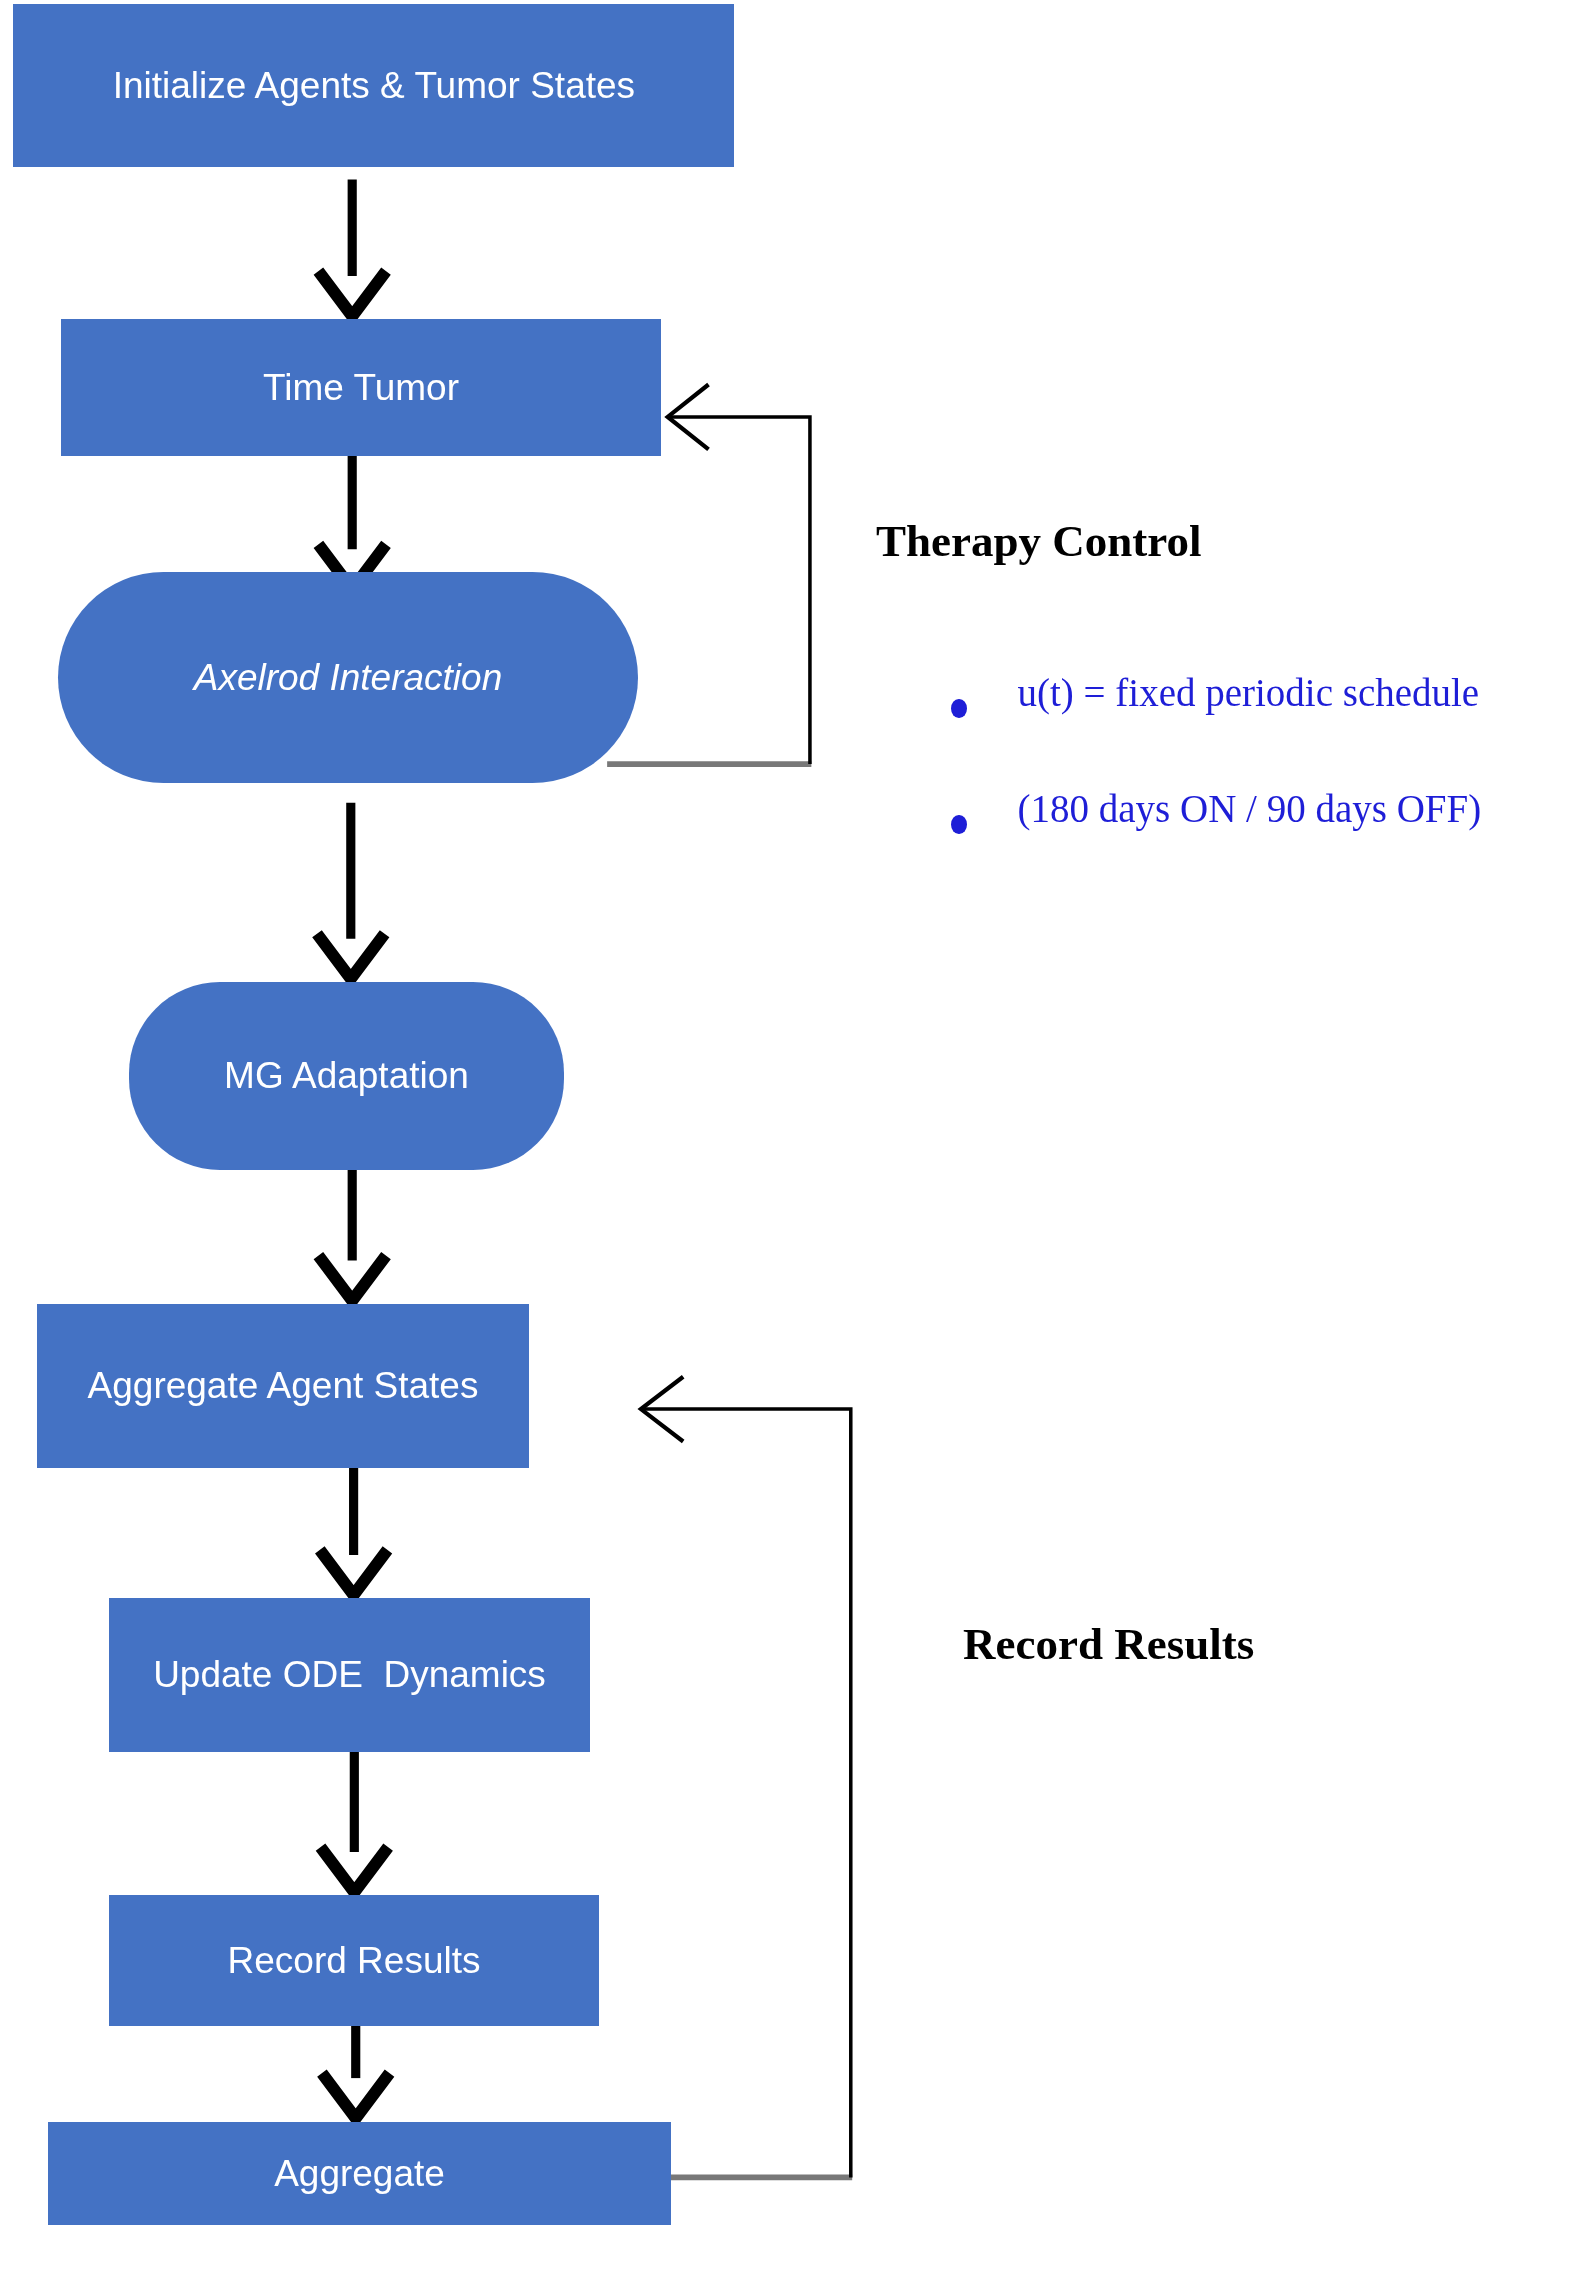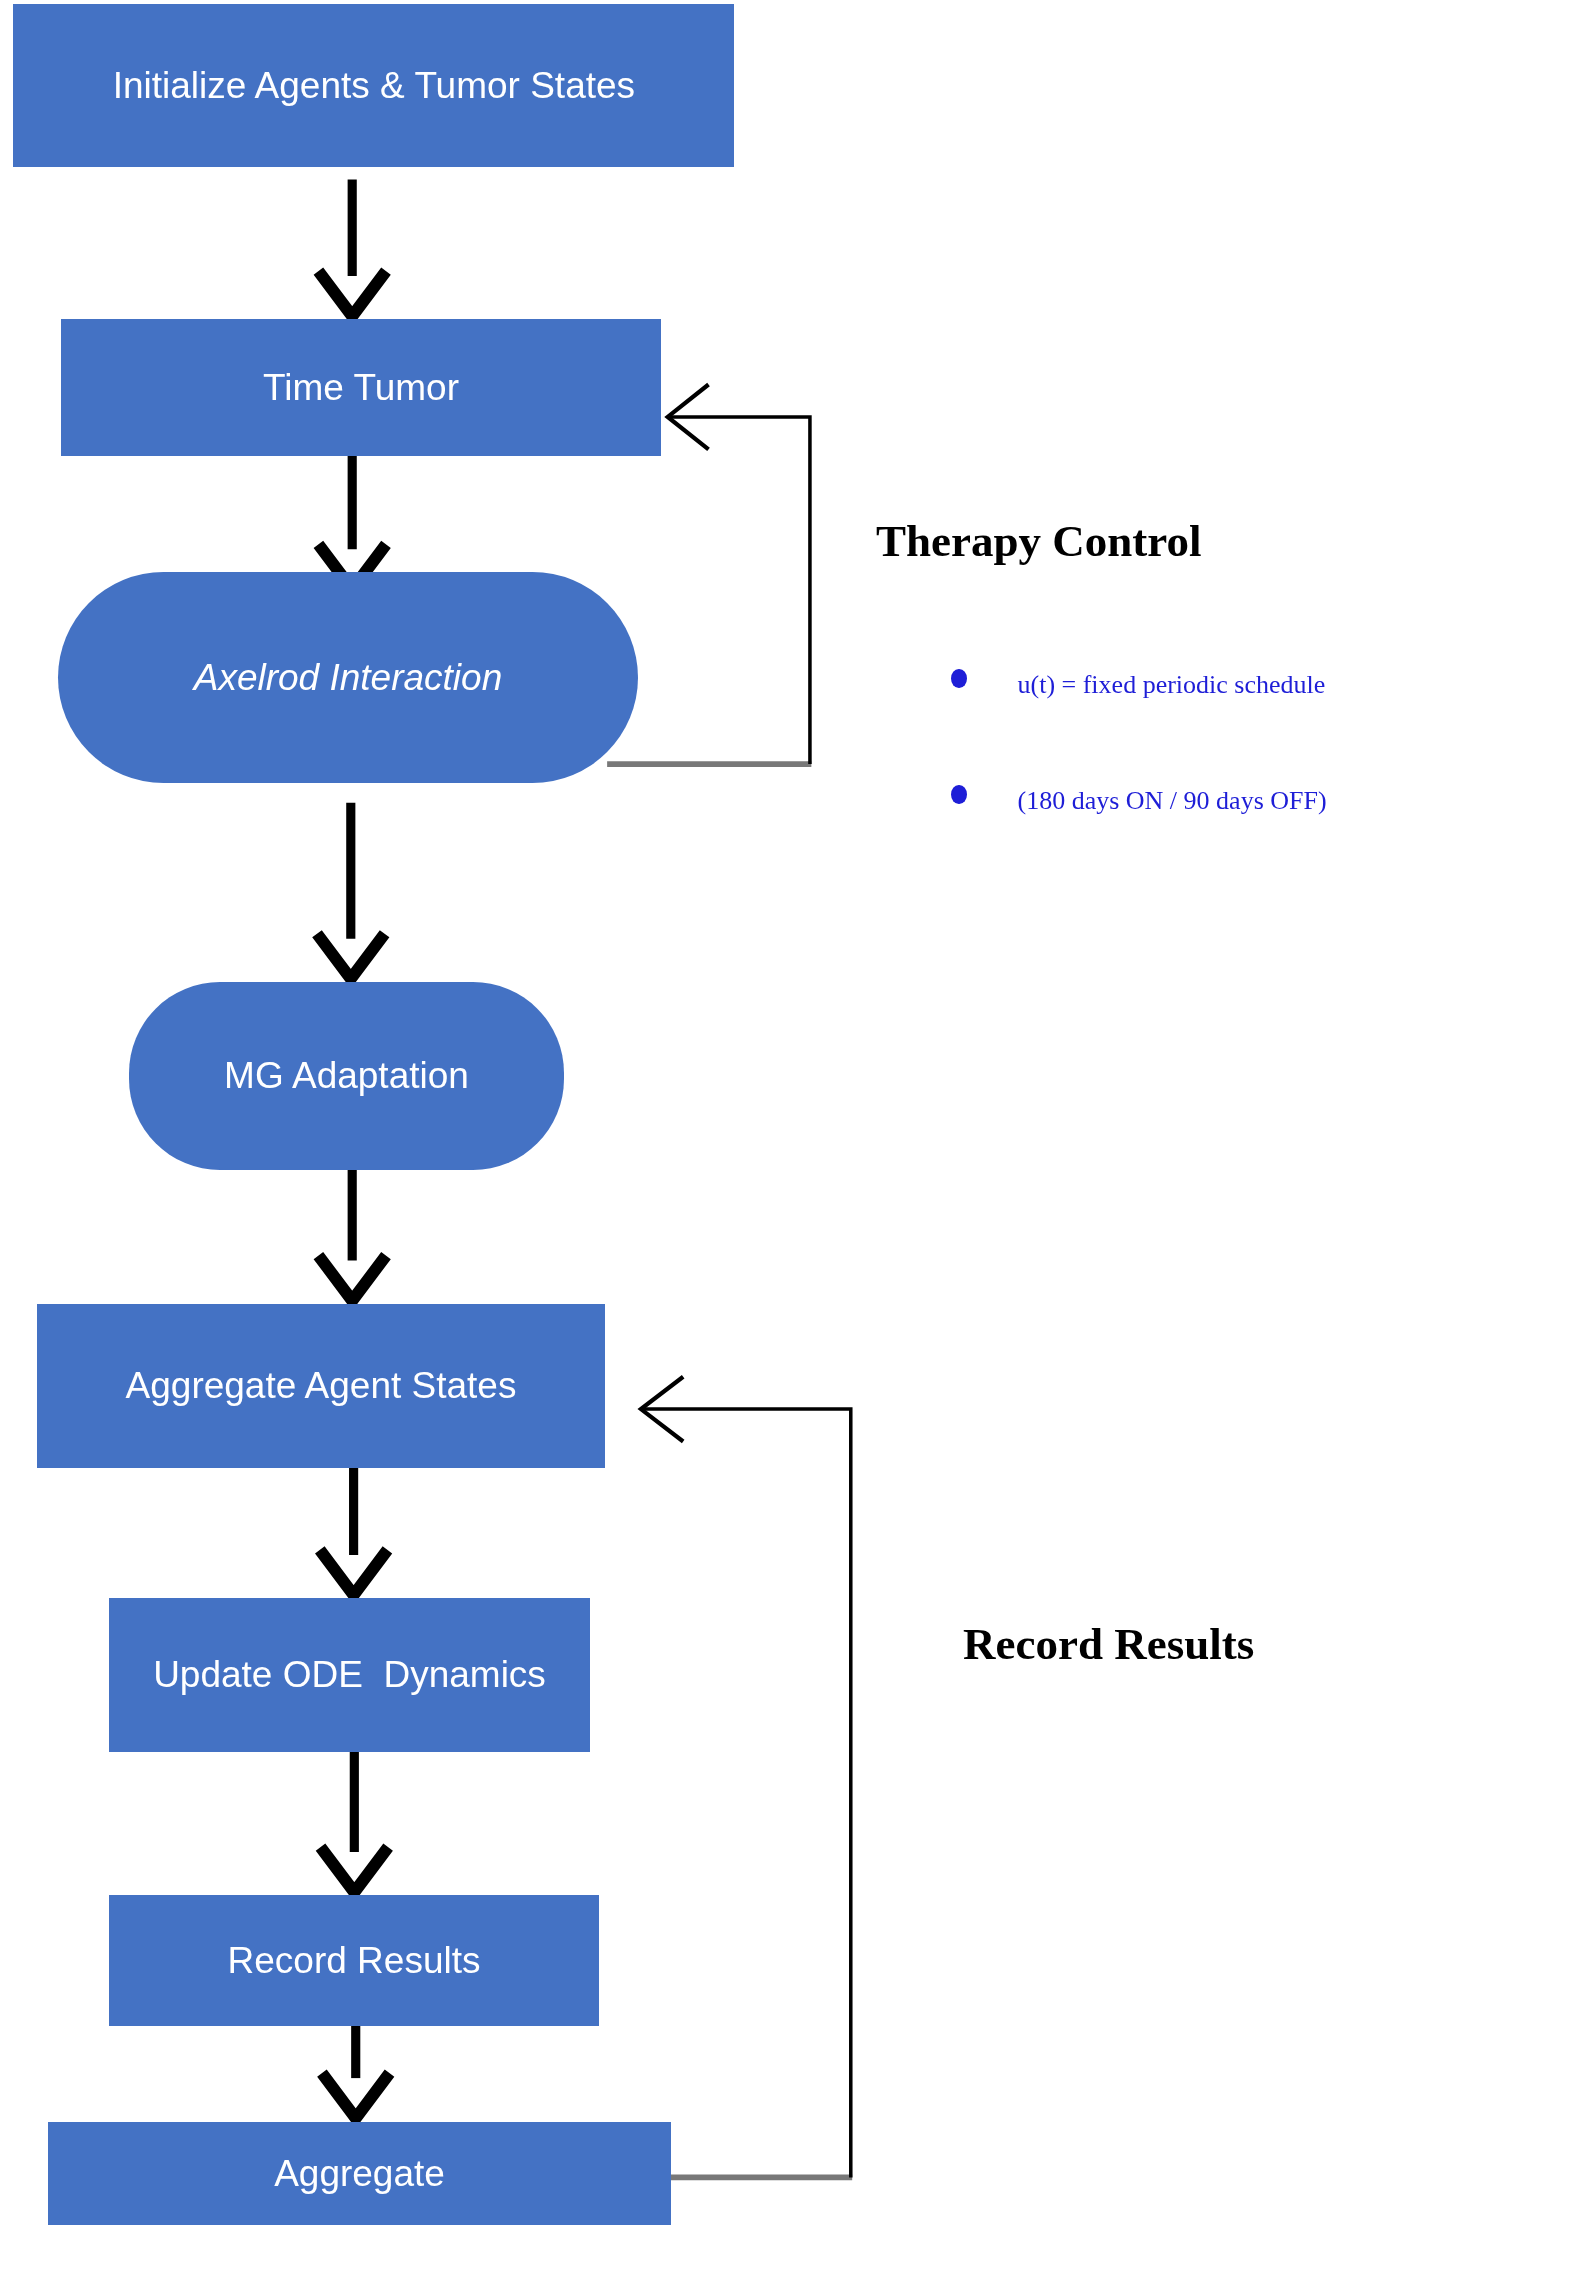--- a/index.html
+++ b/index.html
@@ -31,23 +31,23 @@
     position:absolute;
     font-family:"Liberation Serif",serif;
     font-weight:bold;
     font-size:45px;
     color:var(--annotation-black,#000);
     line-height:1.2;
     white-space:nowrap;
   }
   .bullet-item{
     position:absolute;
-    display:flex;align-items:flex-start;gap:51px;
+    display:flex;align-items:flex-end;gap:51px;
     font-family:"Liberation Serif",serif;
-    font-size:26px;
+    font-size:39px;
     color:var(--annotation-blue,#1E1ED7);
     line-height:1.25;
     white-space:nowrap;
   }
   .bullet-dot{
     width:15.5px;height:19px;border-radius:50%;
     background:var(--annotation-blue,#1E1ED7);
     flex:0 0 auto;
   }
 </style>
@@ -109,21 +109,21 @@
   </div>
 
   <div class="node" style="left:58px;top:572px;width:580px;height:211px;border-radius:106px;font-style:italic;">
     <span class="node-label">Axelrod Interaction</span>
   </div>
 
   <div class="node" style="left:129px;top:982px;width:435px;height:188px;border-radius:91px;">
     <span class="node-label">MG Adaptation</span>
   </div>
 
-  <div class="node" style="left:37px;top:1304px;width:568px;height:164px;text-align:right;">
+  <div class="node" style="left:37px;top:1304px;width:492px;height:164px;text-align:right;">
     <span class="node-label">Aggregate Agent States</span>
   </div>
 
   <div class="node" style="left:109px;top:1598px;width:481px;height:154px;">
     <span class="node-label">Update ODE  Dynamics</span>
   </div>
 
   <div class="node" style="left:109px;top:1895px;width:490px;height:131px;">
     <span class="node-label">Record Results</span>
   </div>

